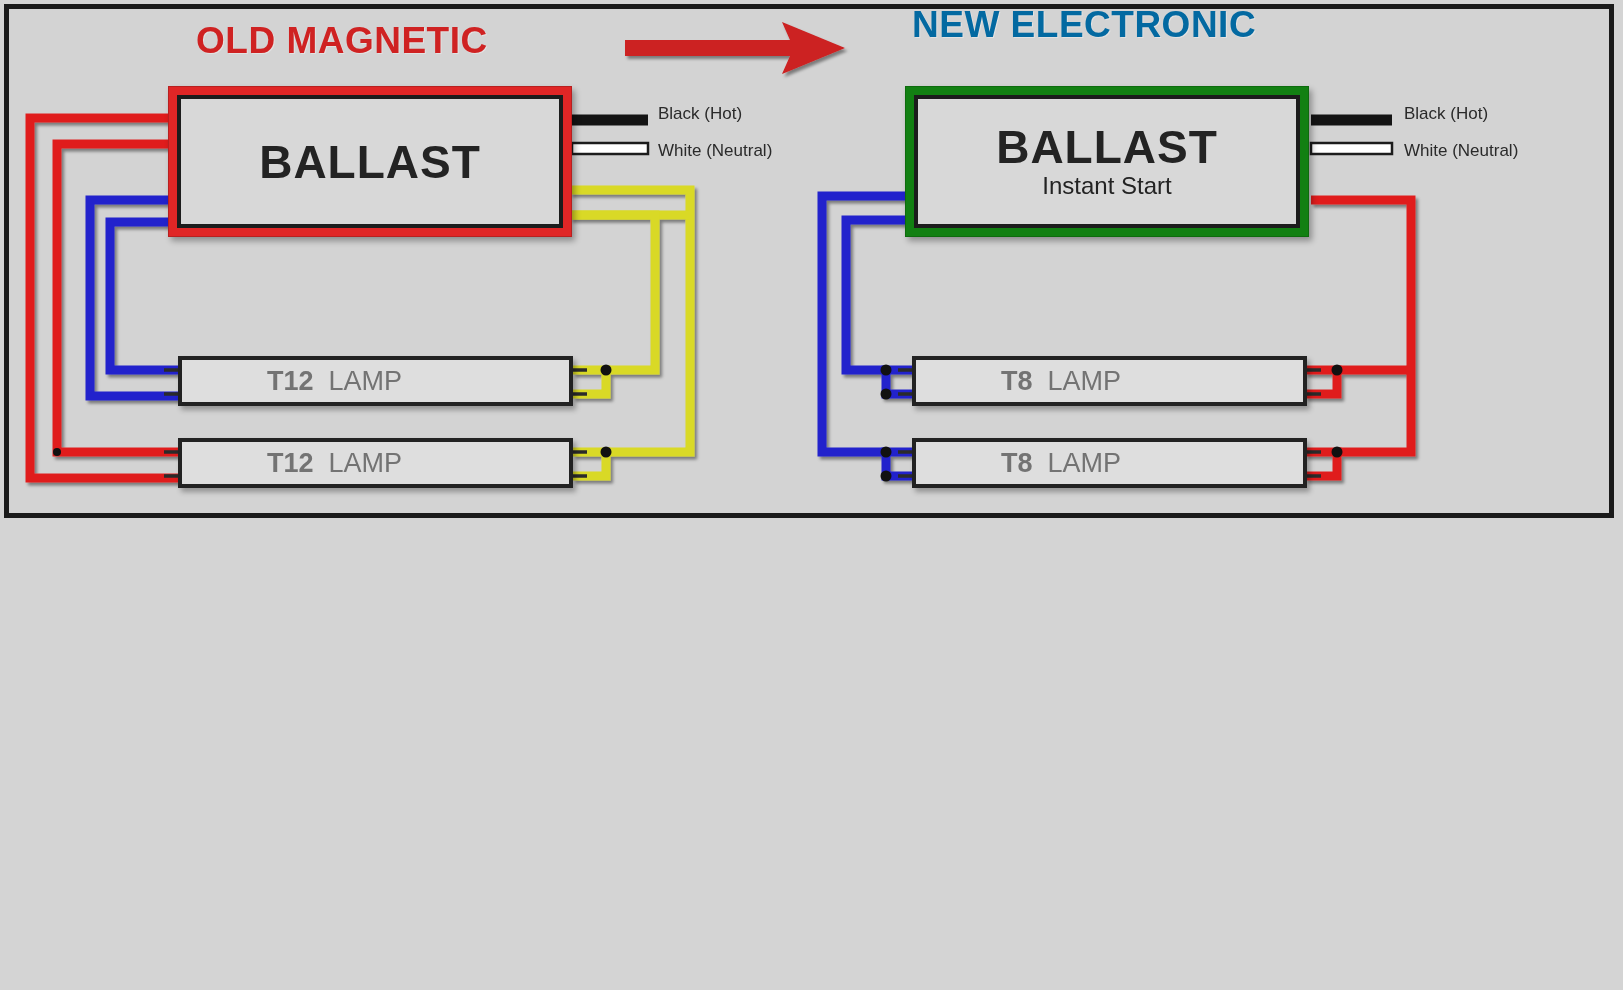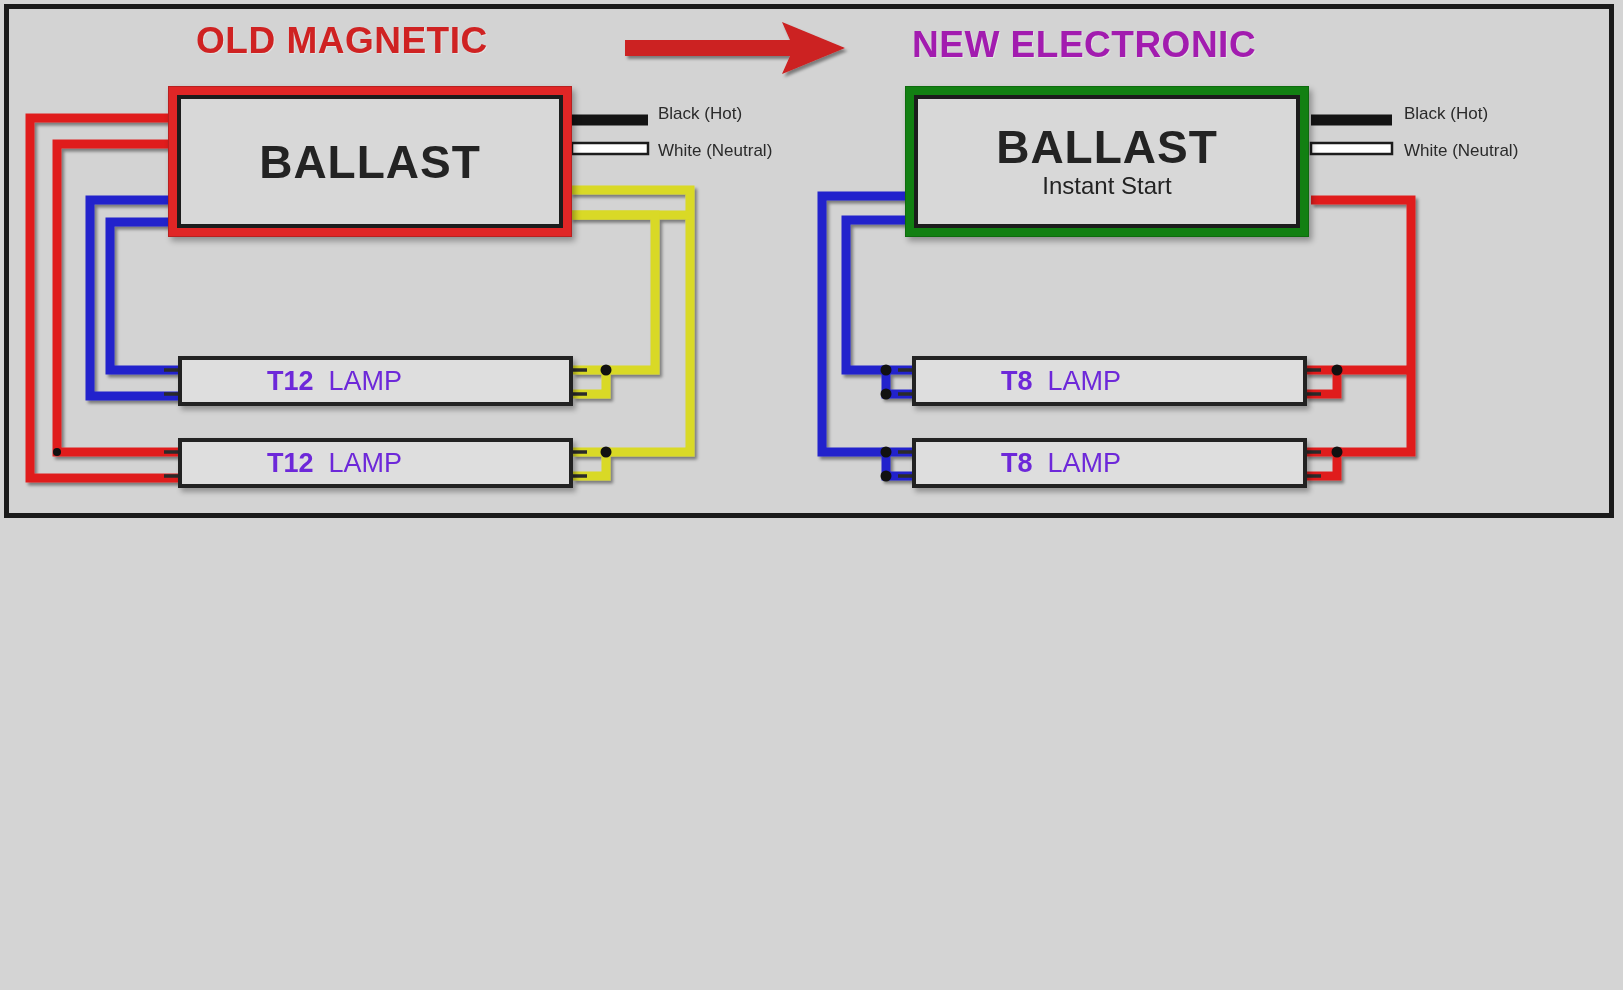--- a/index.html
+++ b/index.html
@@ -48,22 +48,22 @@
     white-space: nowrap;
     text-shadow: 1px 1px 0 rgba(255,255,255,0.35);
   }
   #title-old {
     left: 196px;
     top: 20px;
     color: #cf2222;
   }
   #title-new {
     left: 912px;
-    top: 24px;
-    color: #a21caf;
+    top: 4px;
+    color: #0369a1;
   }
   
   .ballast {
     position: absolute;
     box-sizing: border-box;
     background: #d8d8d8;
     display: flex;
     flex-direction: column;
     align-items: center;
     justify-content: center;
@@ -119,21 +119,21 @@
     position: absolute;
     box-sizing: border-box;
     border: 4px solid #222222;
     background: #dedede;
     display: flex;
     align-items: center;
     box-shadow: 3px 4px 5px rgba(0,0,0,0.3);
   }
   .lamp-label {
     font-size: 27px;
-    color: #6d28d9;
+    color: #737373;
     white-space: nowrap;
     margin-left: 85px;
   }
   .lamp-label b { font-weight: bold; }
   .lamp-label span { font-weight: normal; }
   #lamp-t12-top    { left: 178px; top: 356px; width: 395px; height: 50px; }
   #lamp-t12-bottom { left: 178px; top: 438px; width: 395px; height: 50px; }
   #lamp-t8-top     { left: 912px; top: 356px; width: 395px; height: 50px; }
   #lamp-t8-bottom  { left: 912px; top: 438px; width: 395px; height: 50px; }
   

